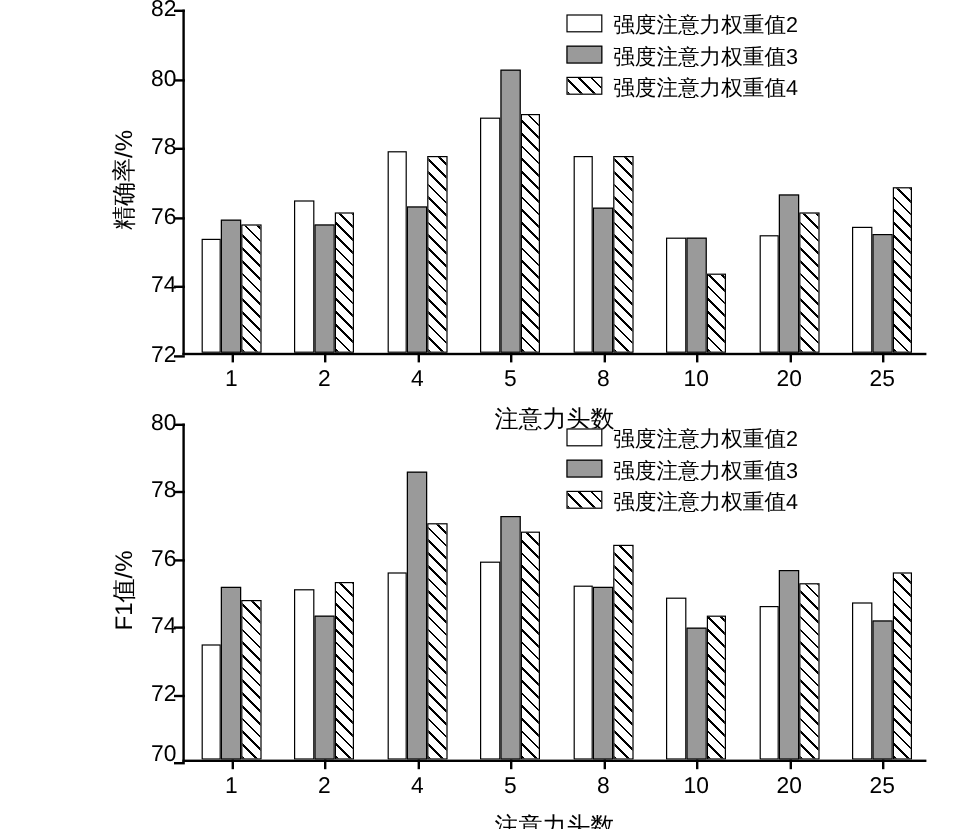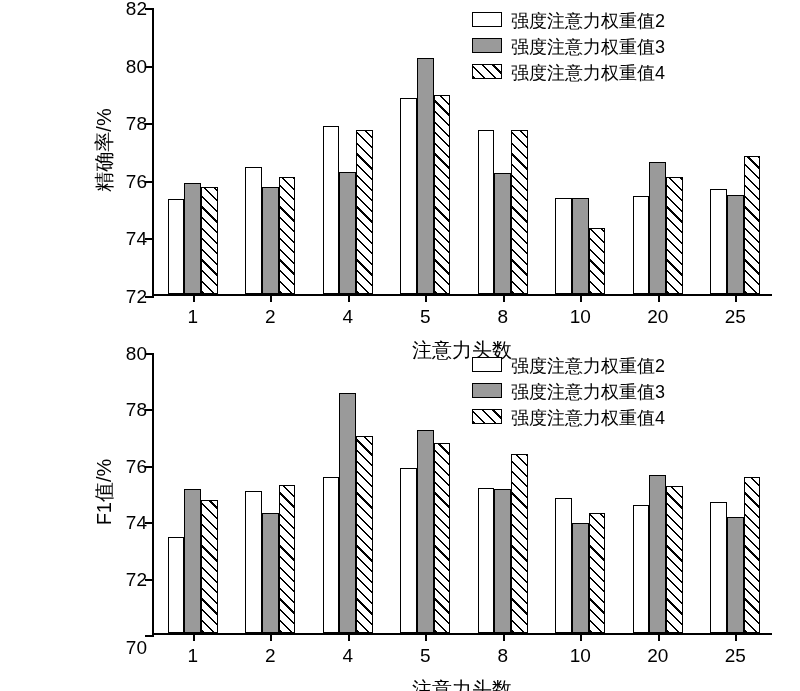--- a/index.html
+++ b/index.html
@@ -247,21 +247,21 @@
           <div class="bar fill-s3" title="强度注意力权重值4 10: 74.25" style="left: 434.581px; width: 16.6625px; height: 119.85px;"></div>
           <div class="bar fill-s1" title="强度注意力权重值2 20: 74.55" style="left: 478.756px; width: 16.6625px; height: 128.31px;"></div>
           <div class="bar fill-s2" title="强度注意力权重值3 20: 75.6" style="left: 495.419px; width: 16.6625px; height: 157.92px;"></div>
           <div class="bar fill-s3" title="强度注意力权重值4 20: 75.2" style="left: 512.081px; width: 16.6625px; height: 146.64px;"></div>
           <div class="bar fill-s1" title="强度注意力权重值2 25: 74.65" style="left: 556.256px; width: 16.6625px; height: 131.13px;"></div>
           <div class="bar fill-s2" title="强度注意力权重值3 25: 74.1" style="left: 572.919px; width: 16.6625px; height: 115.62px;"></div>
           <div class="bar fill-s3" title="强度注意力权重值4 25: 75.55" style="left: 589.581px; width: 16.6625px; height: 156.51px;"></div>
         </div>
       <div id="yaxis-bottom">
           <div class="tick" style="top: 282px;"></div>
-          <div class="tick-label" style="top: 294px;">70</div>
+          <div class="tick-label" style="top: 276px;">70</div>
           <div class="tick" style="top: 225.6px;"></div>
           <div class="tick-label" style="top: 225.6px;">72</div>
           <div class="tick" style="top: 169.2px;"></div>
           <div class="tick-label" style="top: 169.2px;">74</div>
           <div class="tick" style="top: 112.8px;"></div>
           <div class="tick-label" style="top: 112.8px;">76</div>
           <div class="tick" style="top: 56.4px;"></div>
           <div class="tick-label" style="top: 56.4px;">78</div>
           <div class="tick" style="top: 0px;"></div>
           <div class="tick-label" style="top: 0px;">80</div>

